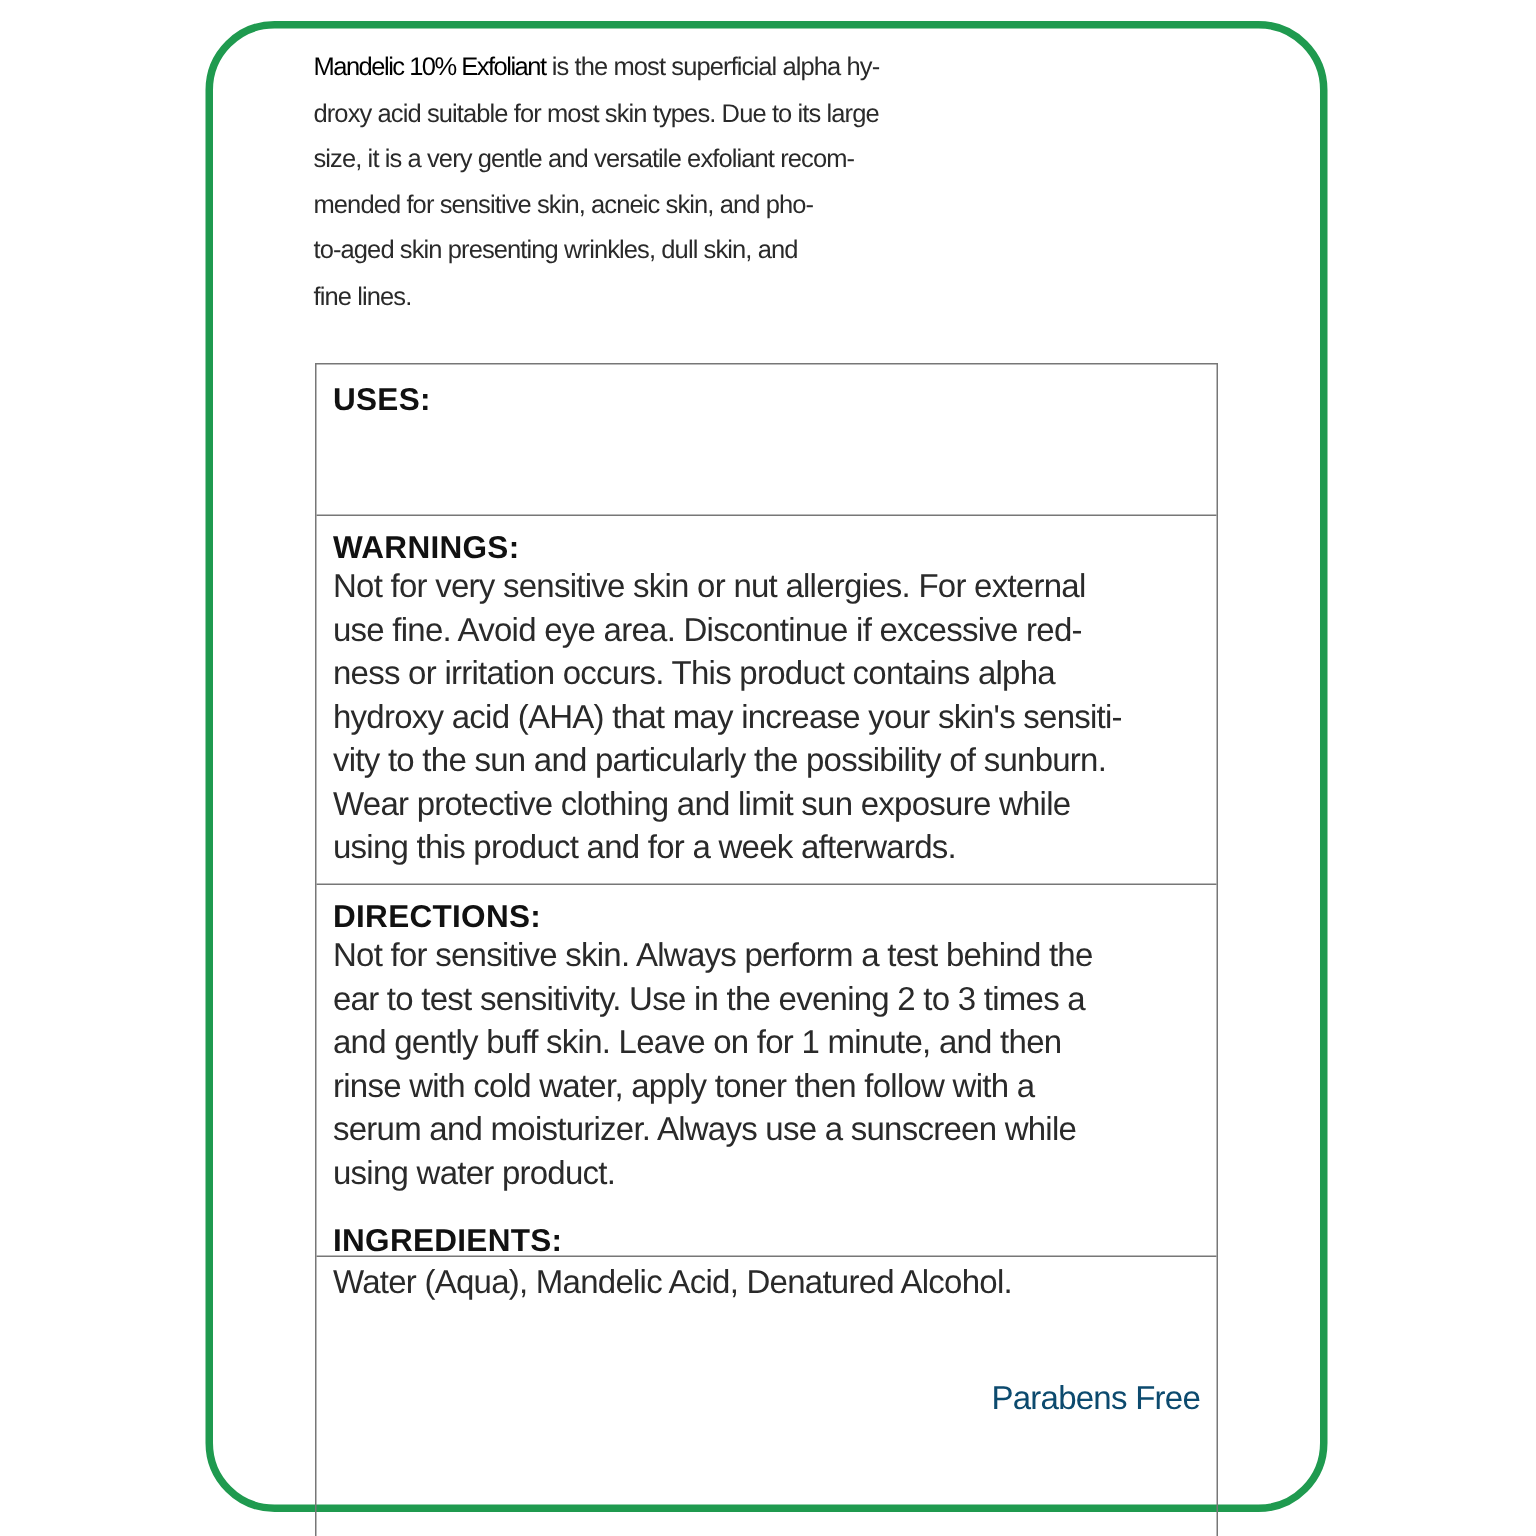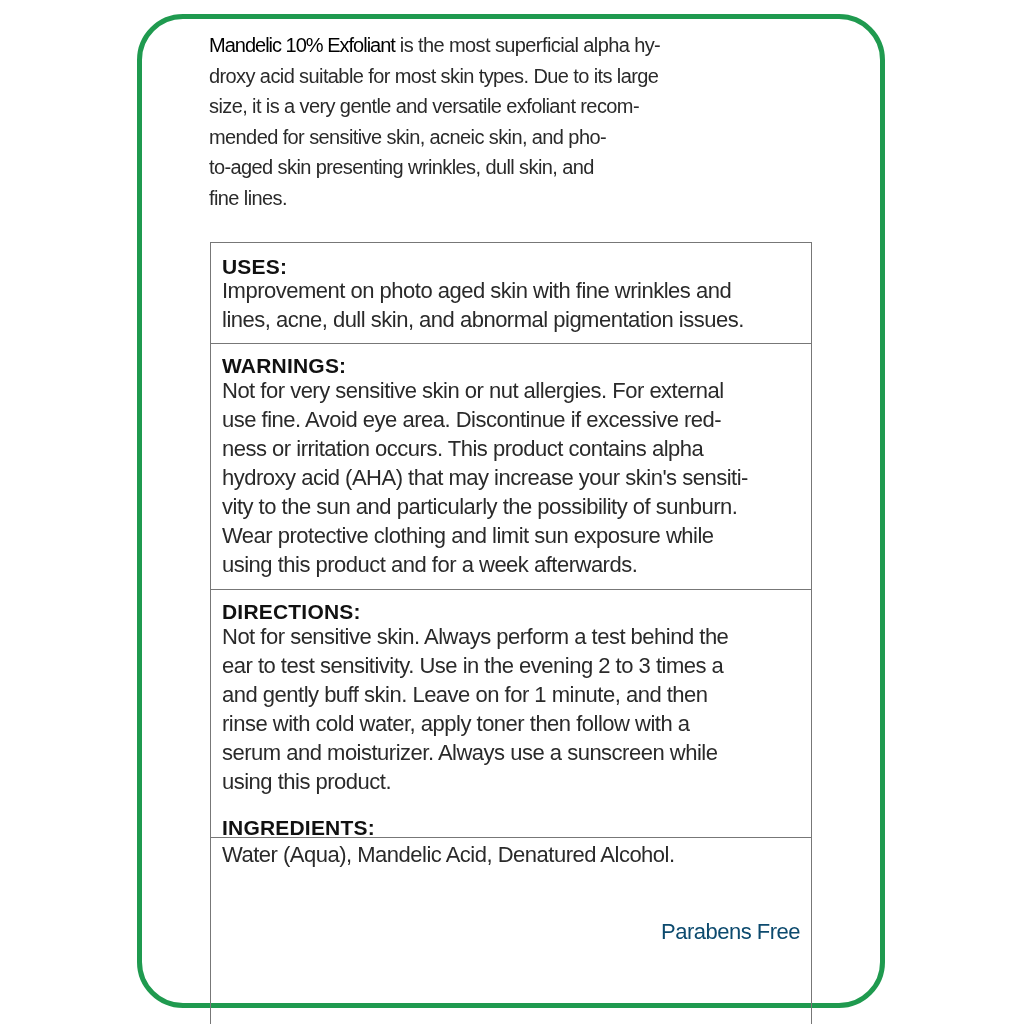--- a/index.html
+++ b/index.html
@@ -1,21 +1,21 @@
 <!DOCTYPE html>
 <html><head>
 <meta charset="utf-8">
 <style>
   html, body { margin:0; padding:0; background:#ffffff; }
   body { width:1024px; height:1024px; position:relative; overflow:hidden;
          font-family:"Liberation Sans", sans-serif; color:#222; }
   .frame { position:absolute; left:137px; top:14px; width:748px; height:994px;
            border:5px solid #1f9a4f; border-radius:46px; box-sizing:border-box; }
   .intro { position:absolute; left:209px; top:30px; width:600px;
-           font-size:20px; line-height:30.5px; letter-spacing:-0.6px; color:#2a2a2a; }
+           font-size:17px; line-height:30.5px; letter-spacing:-0.6px; color:#2a2a2a; }
   .intro .product { color:#000; letter-spacing:-1px; }
   .intro .line { display:block; white-space:nowrap; }
   .table { position:absolute; left:210px; top:242px; width:602px; height:868px;
            border:1px solid #777; box-sizing:border-box; }
   .section { position:absolute; left:0; right:0; border-bottom:1px solid #777; box-sizing:border-box; }
   .section:last-child { border-bottom:none; }
   .heading { position:absolute; left:11px; font-weight:bold; font-size:21px;
              letter-spacing:0.2px; color:#111; white-space:nowrap; }
   .body { position:absolute; left:11px; font-size:22px; line-height:29px;
           letter-spacing:-0.5px; color:#2a2a2a; }
@@ -34,24 +34,20 @@
   <span class="line">size, it is a very gentle and versatile exfoliant recom-</span>
   <span class="line">mended for sensitive skin, acneic skin, and  pho-</span>
   <span class="line">to-aged skin presenting wrinkles, dull skin, and</span>
   <span class="line">fine lines.</span>
 </div>
 
 <div class="table">
 
   <div class="section" style="top:0; height:101px;">
     <div class="heading" style="top:12px;">USES:</div>
-    <div class="body" style="top:33px;">
-      <span class="line">Improvement on photo aged skin with fine wrinkles and</span>
-      <span class="line">lines, acne, dull skin, and abnormal pigmentation issues.</span>
-    </div>
   </div>
 
   <div class="section" style="top:101px; height:246px;">
     <div class="heading" style="top:10px;">WARNINGS:</div>
     <div class="body" style="top:32px;">
       <span class="line">Not for very sensitive skin or nut allergies.  For external</span>
       <span class="line">use fine.  Avoid eye area. Discontinue if excessive red-</span>
       <span class="line">ness or irritation occurs.  This product  contains alpha</span>
       <span class="line">hydroxy acid (AHA) that may increase your skin's sensiti-</span>
       <span class="line">vity to the sun and particularly the possibility of sunburn.</span>
@@ -61,21 +57,21 @@
   </div>
 
   <div class="section" style="top:347px; height:248px;">
     <div class="heading" style="top:10px;">DIRECTIONS:</div>
     <div class="body" style="top:32px;">
       <span class="line">Not for sensitive skin.  Always perform a test behind the</span>
       <span class="line">ear to test sensitivity.  Use in the evening 2 to 3 times a</span>
       <span class="line">and gently buff  skin.  Leave on for 1 minute, and then</span>
       <span class="line">rinse with cold water, apply toner then follow with a</span>
       <span class="line">serum and moisturizer.  Always use a sunscreen while</span>
-      <span class="line">using this product.</span>
+      <span class="line">using water product.</span>
     </div>
   </div>
 
   <div class="section" style="top:563px; height:151px;">
     <div class="heading" style="top:10px;">INGREDIENTS:</div>
     <div class="body" style="top:34px;">
       <span class="line">Water (Aqua), Mandelic Acid, Denatured Alcohol.</span>
     </div>
     <div class="parabens">Parabens Free</div>
   </div>

